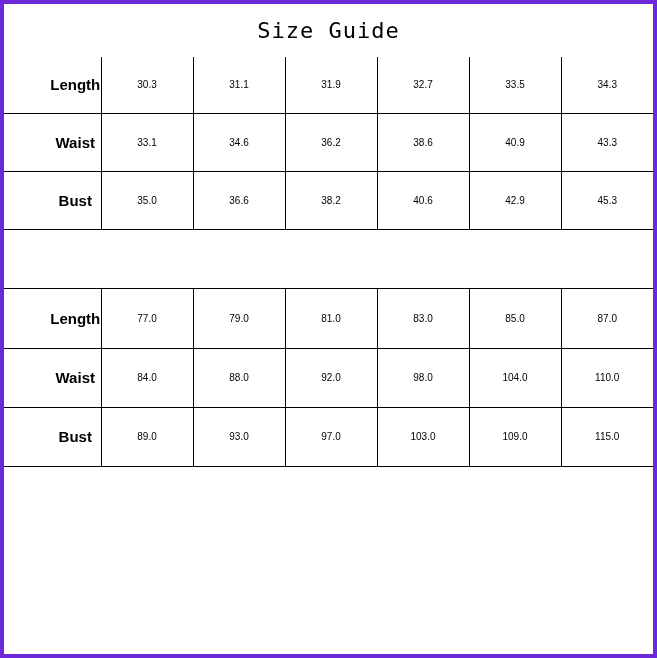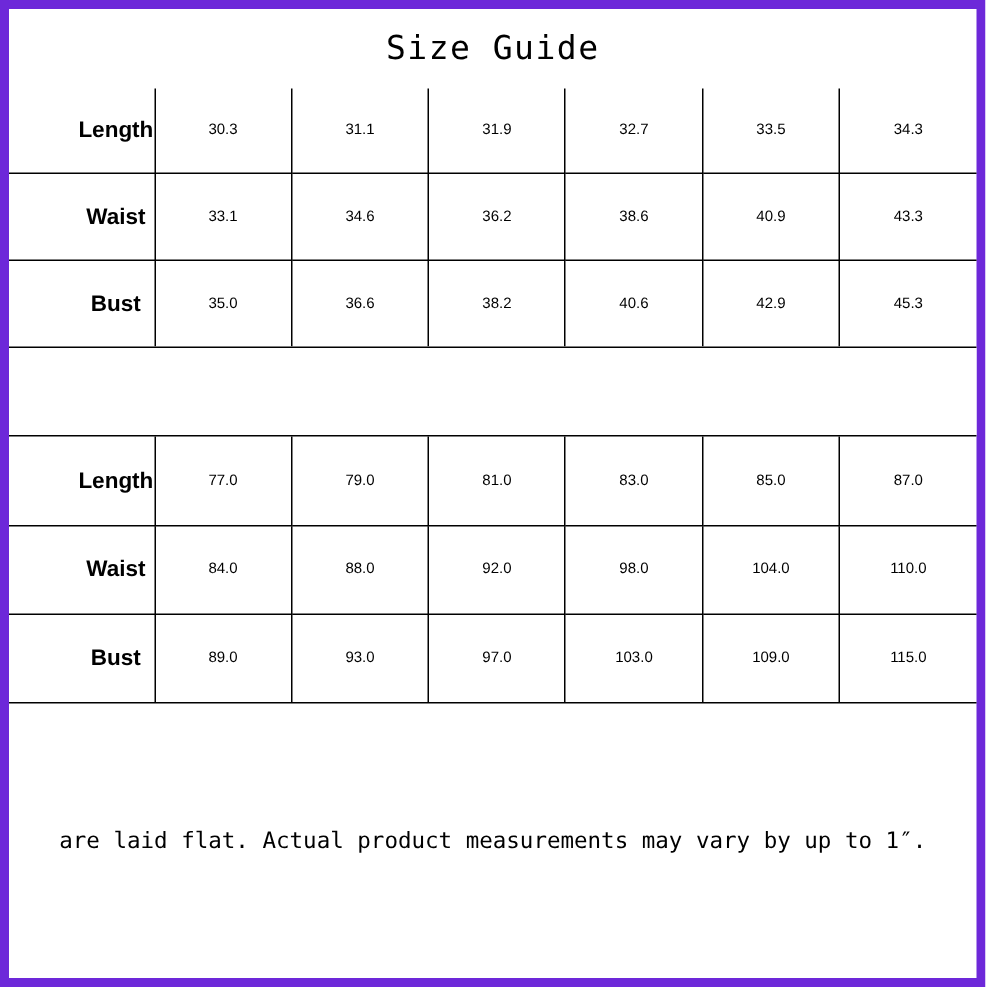--- a/index.html
+++ b/index.html
@@ -6,21 +6,21 @@
   html, body { background: #ffffff; }
   body {
     width: 657px;
     height: 658px;
     font-family: "Liberation Sans", sans-serif;
     color: #000000;
   }
   .sheet {
     width: 657px;
     height: 658px;
-    border: 6px solid #6d28d9;
+    border: 4px solid #6d28d9;
     background: #ffffff;
     display: flex;
     flex-direction: column;
   }
   .title-row {
     height: 53px;
     display: flex;
     align-items: center;
     justify-content: center;
     font-family: "DejaVu Sans Mono", monospace;
@@ -155,16 +155,15 @@
       <td>93.0</td>
       <td>97.0</td>
       <td>103.0</td>
       <td>109.0</td>
       <td>115.0</td>
     </tr>
   </tbody>
     </table>
 
   <div class="footer-note">
-    <div>are laid flat. Actual product measurements may vary by up to 1″.</div>
   </div>
 
 </div>
 
 </body></html>

